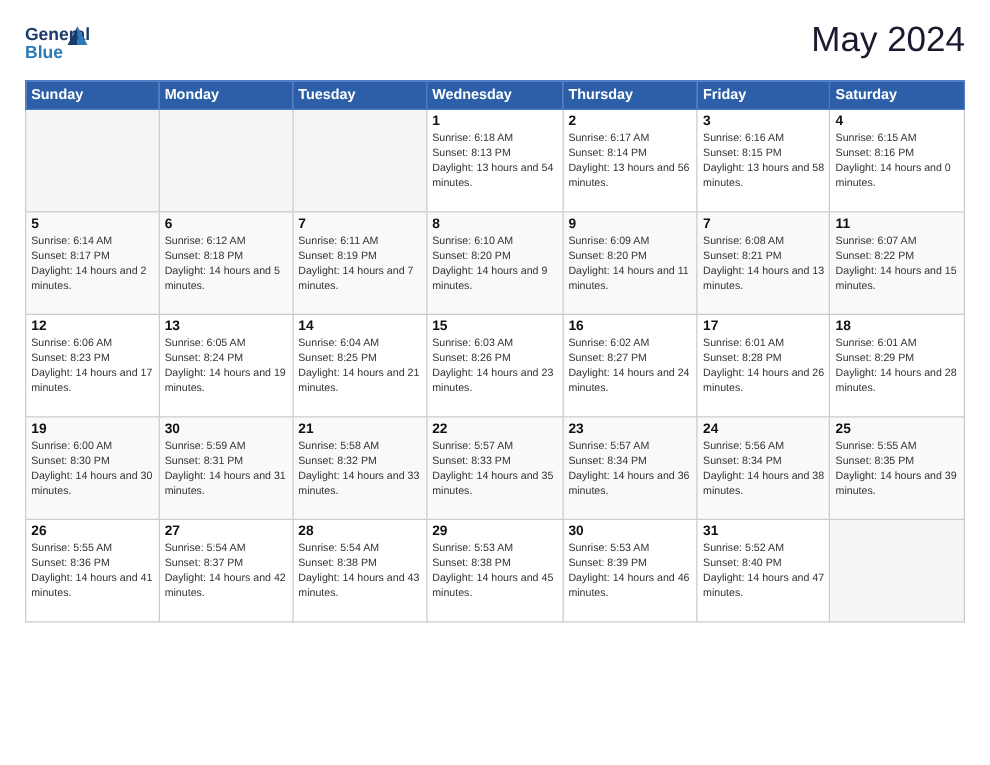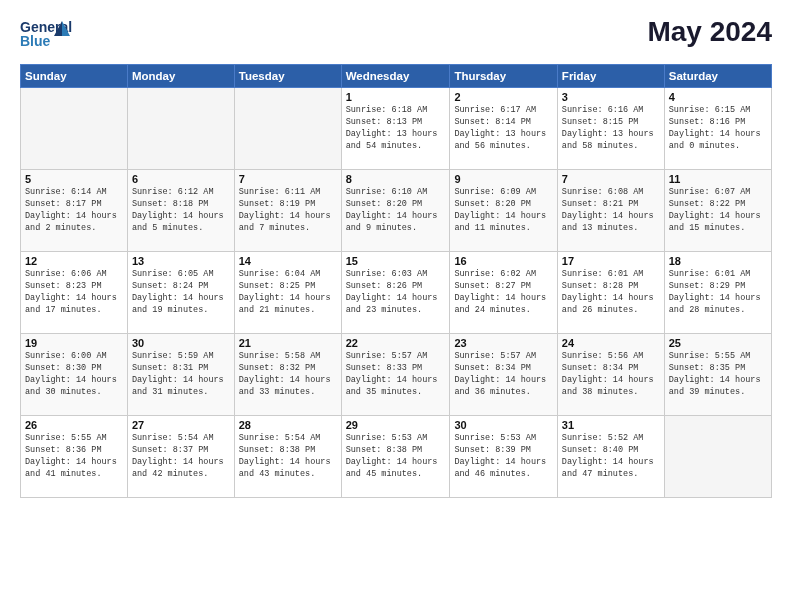--- a/index.html
+++ b/index.html
@@ -24,21 +24,21 @@
     }
     .logo {
       display: flex;
       align-items: center;
     }
     .title-block {
       text-align: right;
     }
     .month-title {
       font-size: 28px;
-      font-weight: bold;
+      font-weight: normal;
       color: #1a1a2e;
     }
     .location {
       font-size: 13px;
       color: #333;
     }
     .calendar {
       width: 100%;
       border-collapse: collapse;
       border: 1px solid #ccc;
@@ -71,21 +71,20 @@
     .day-num {
       font-size: 11px;
       font-weight: bold;
       color: #111;
       margin-bottom: 2px;
     }
     .day-info {
       font-size: 8.5px;
       line-height: 1.4;
       color: #333;
-      font-family: Liberation Mono, monospace;
     }
   </style>
 </head>
 <body>
 
 <div class="page">
   <div class="header">
     <div class="logo">
 
       <svg width="52" height="40" viewBox="0 0 52 40">

